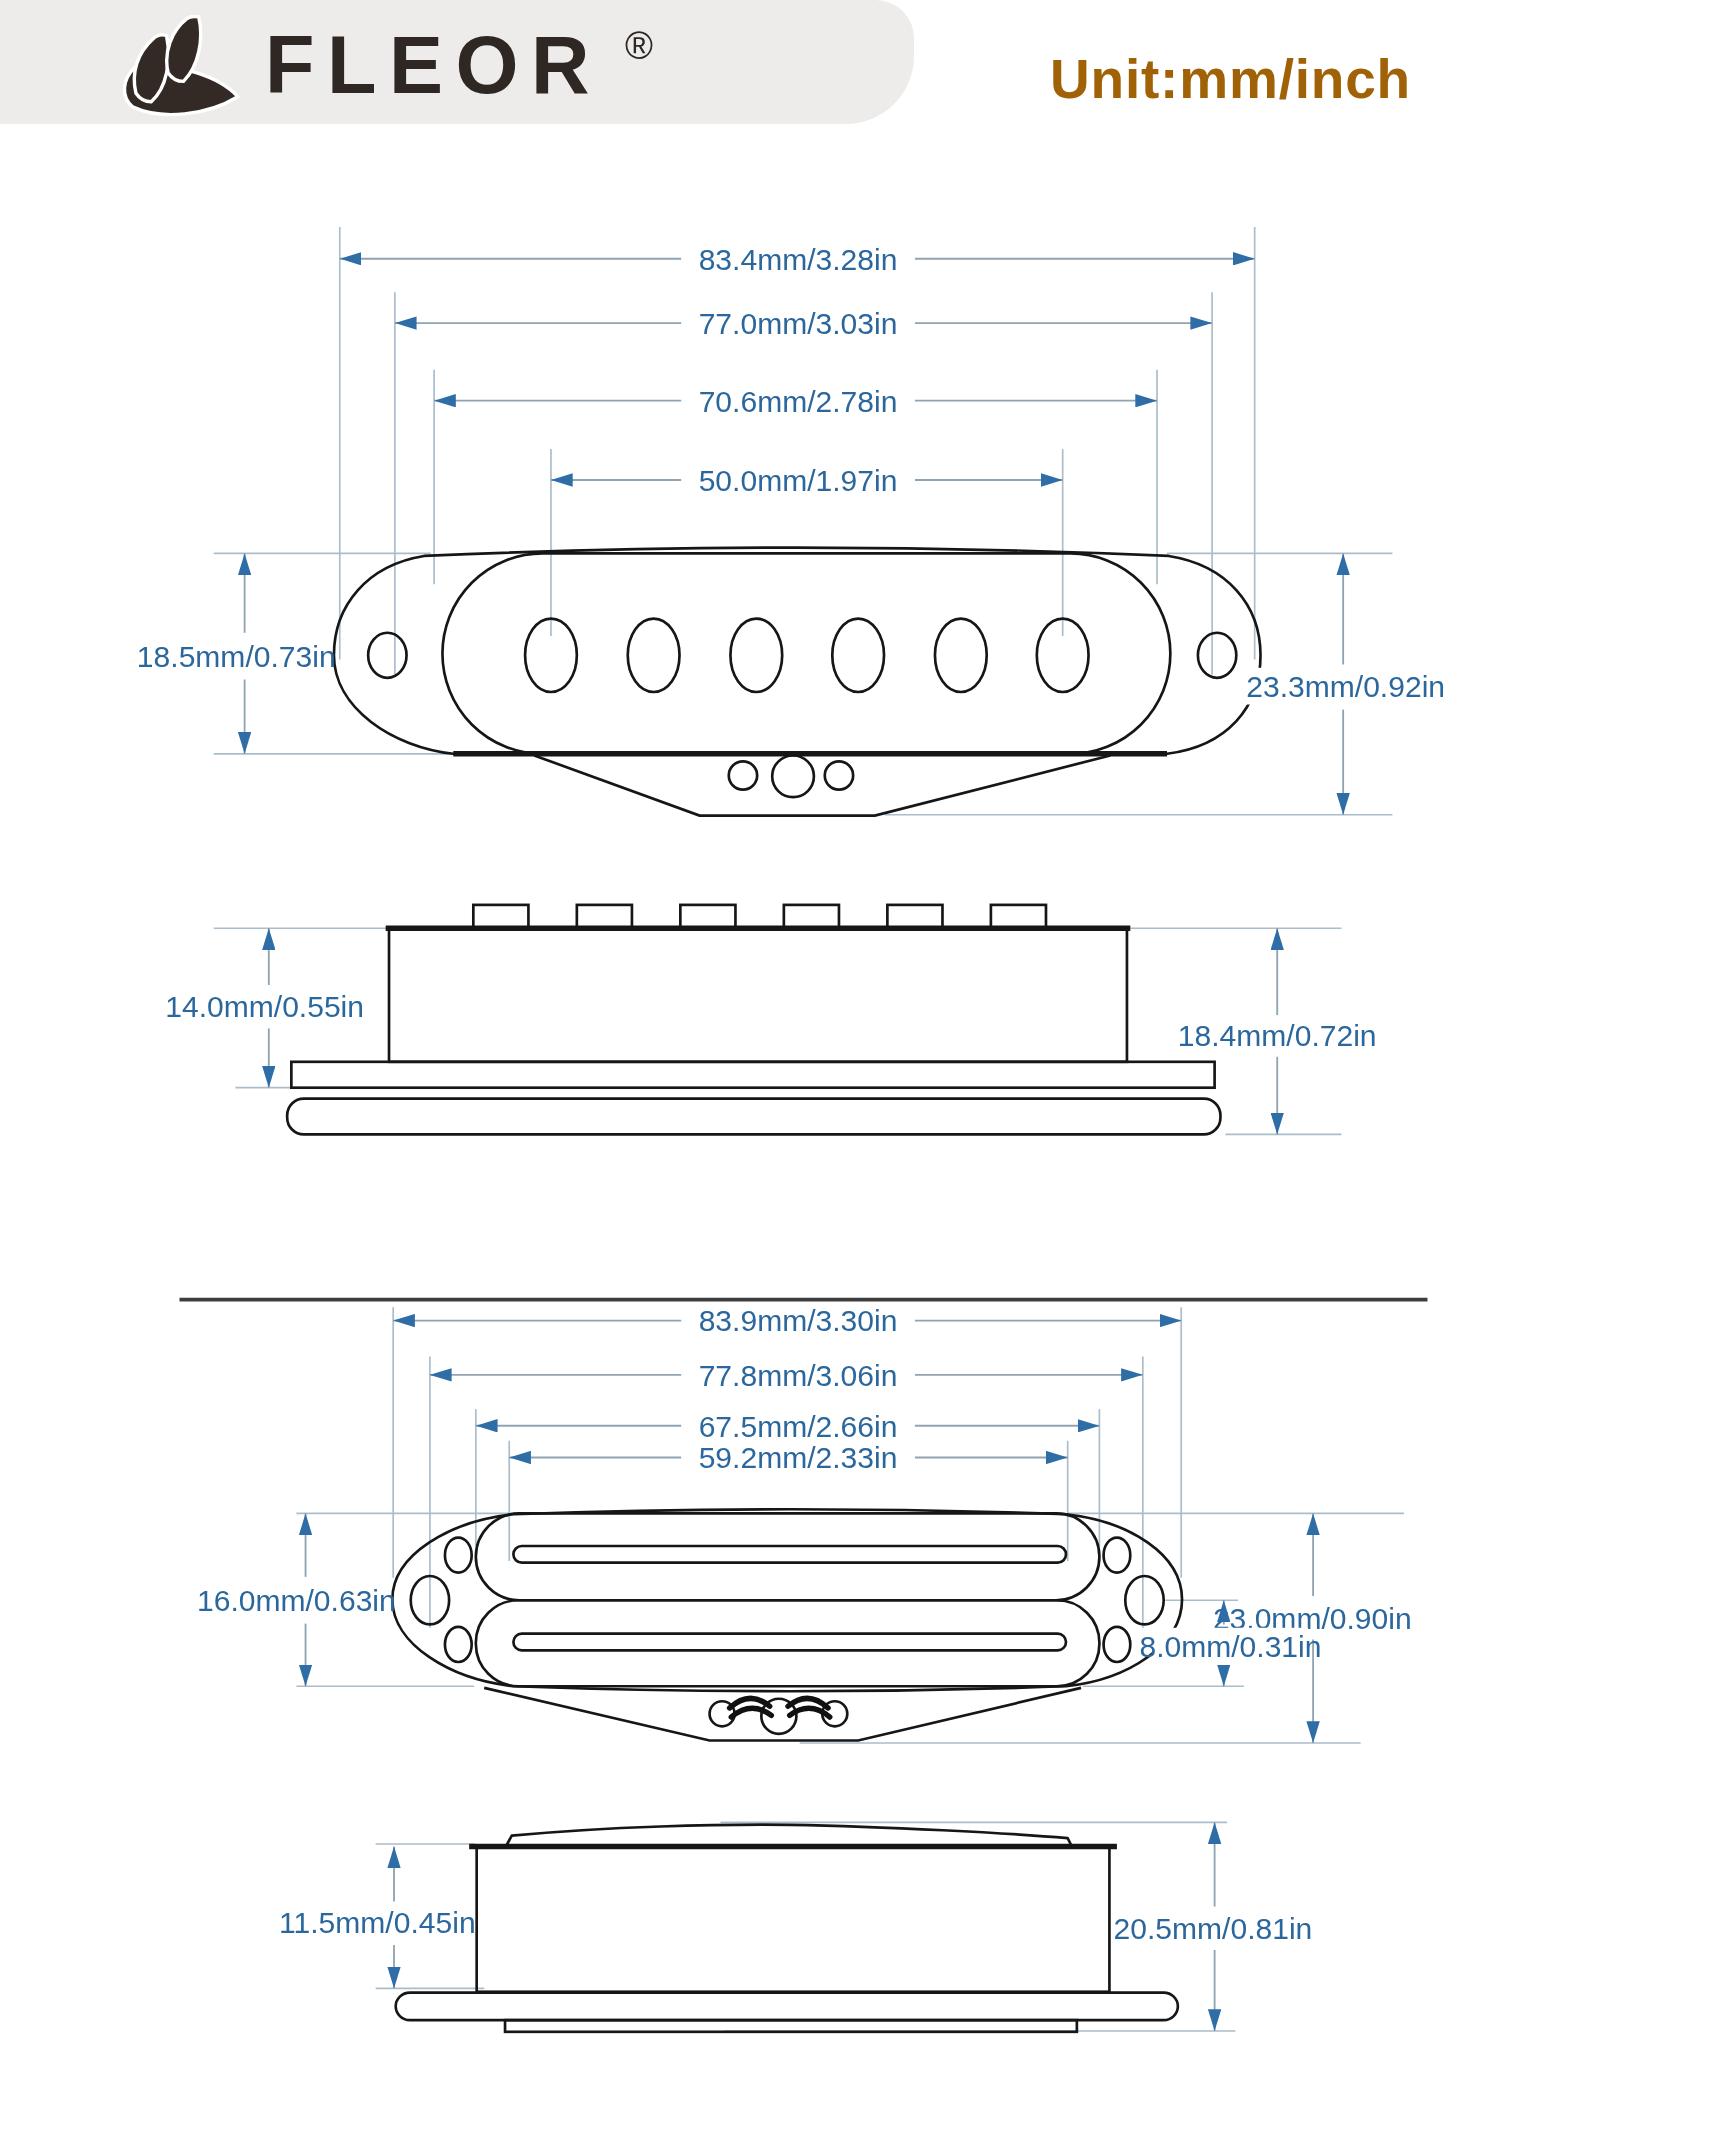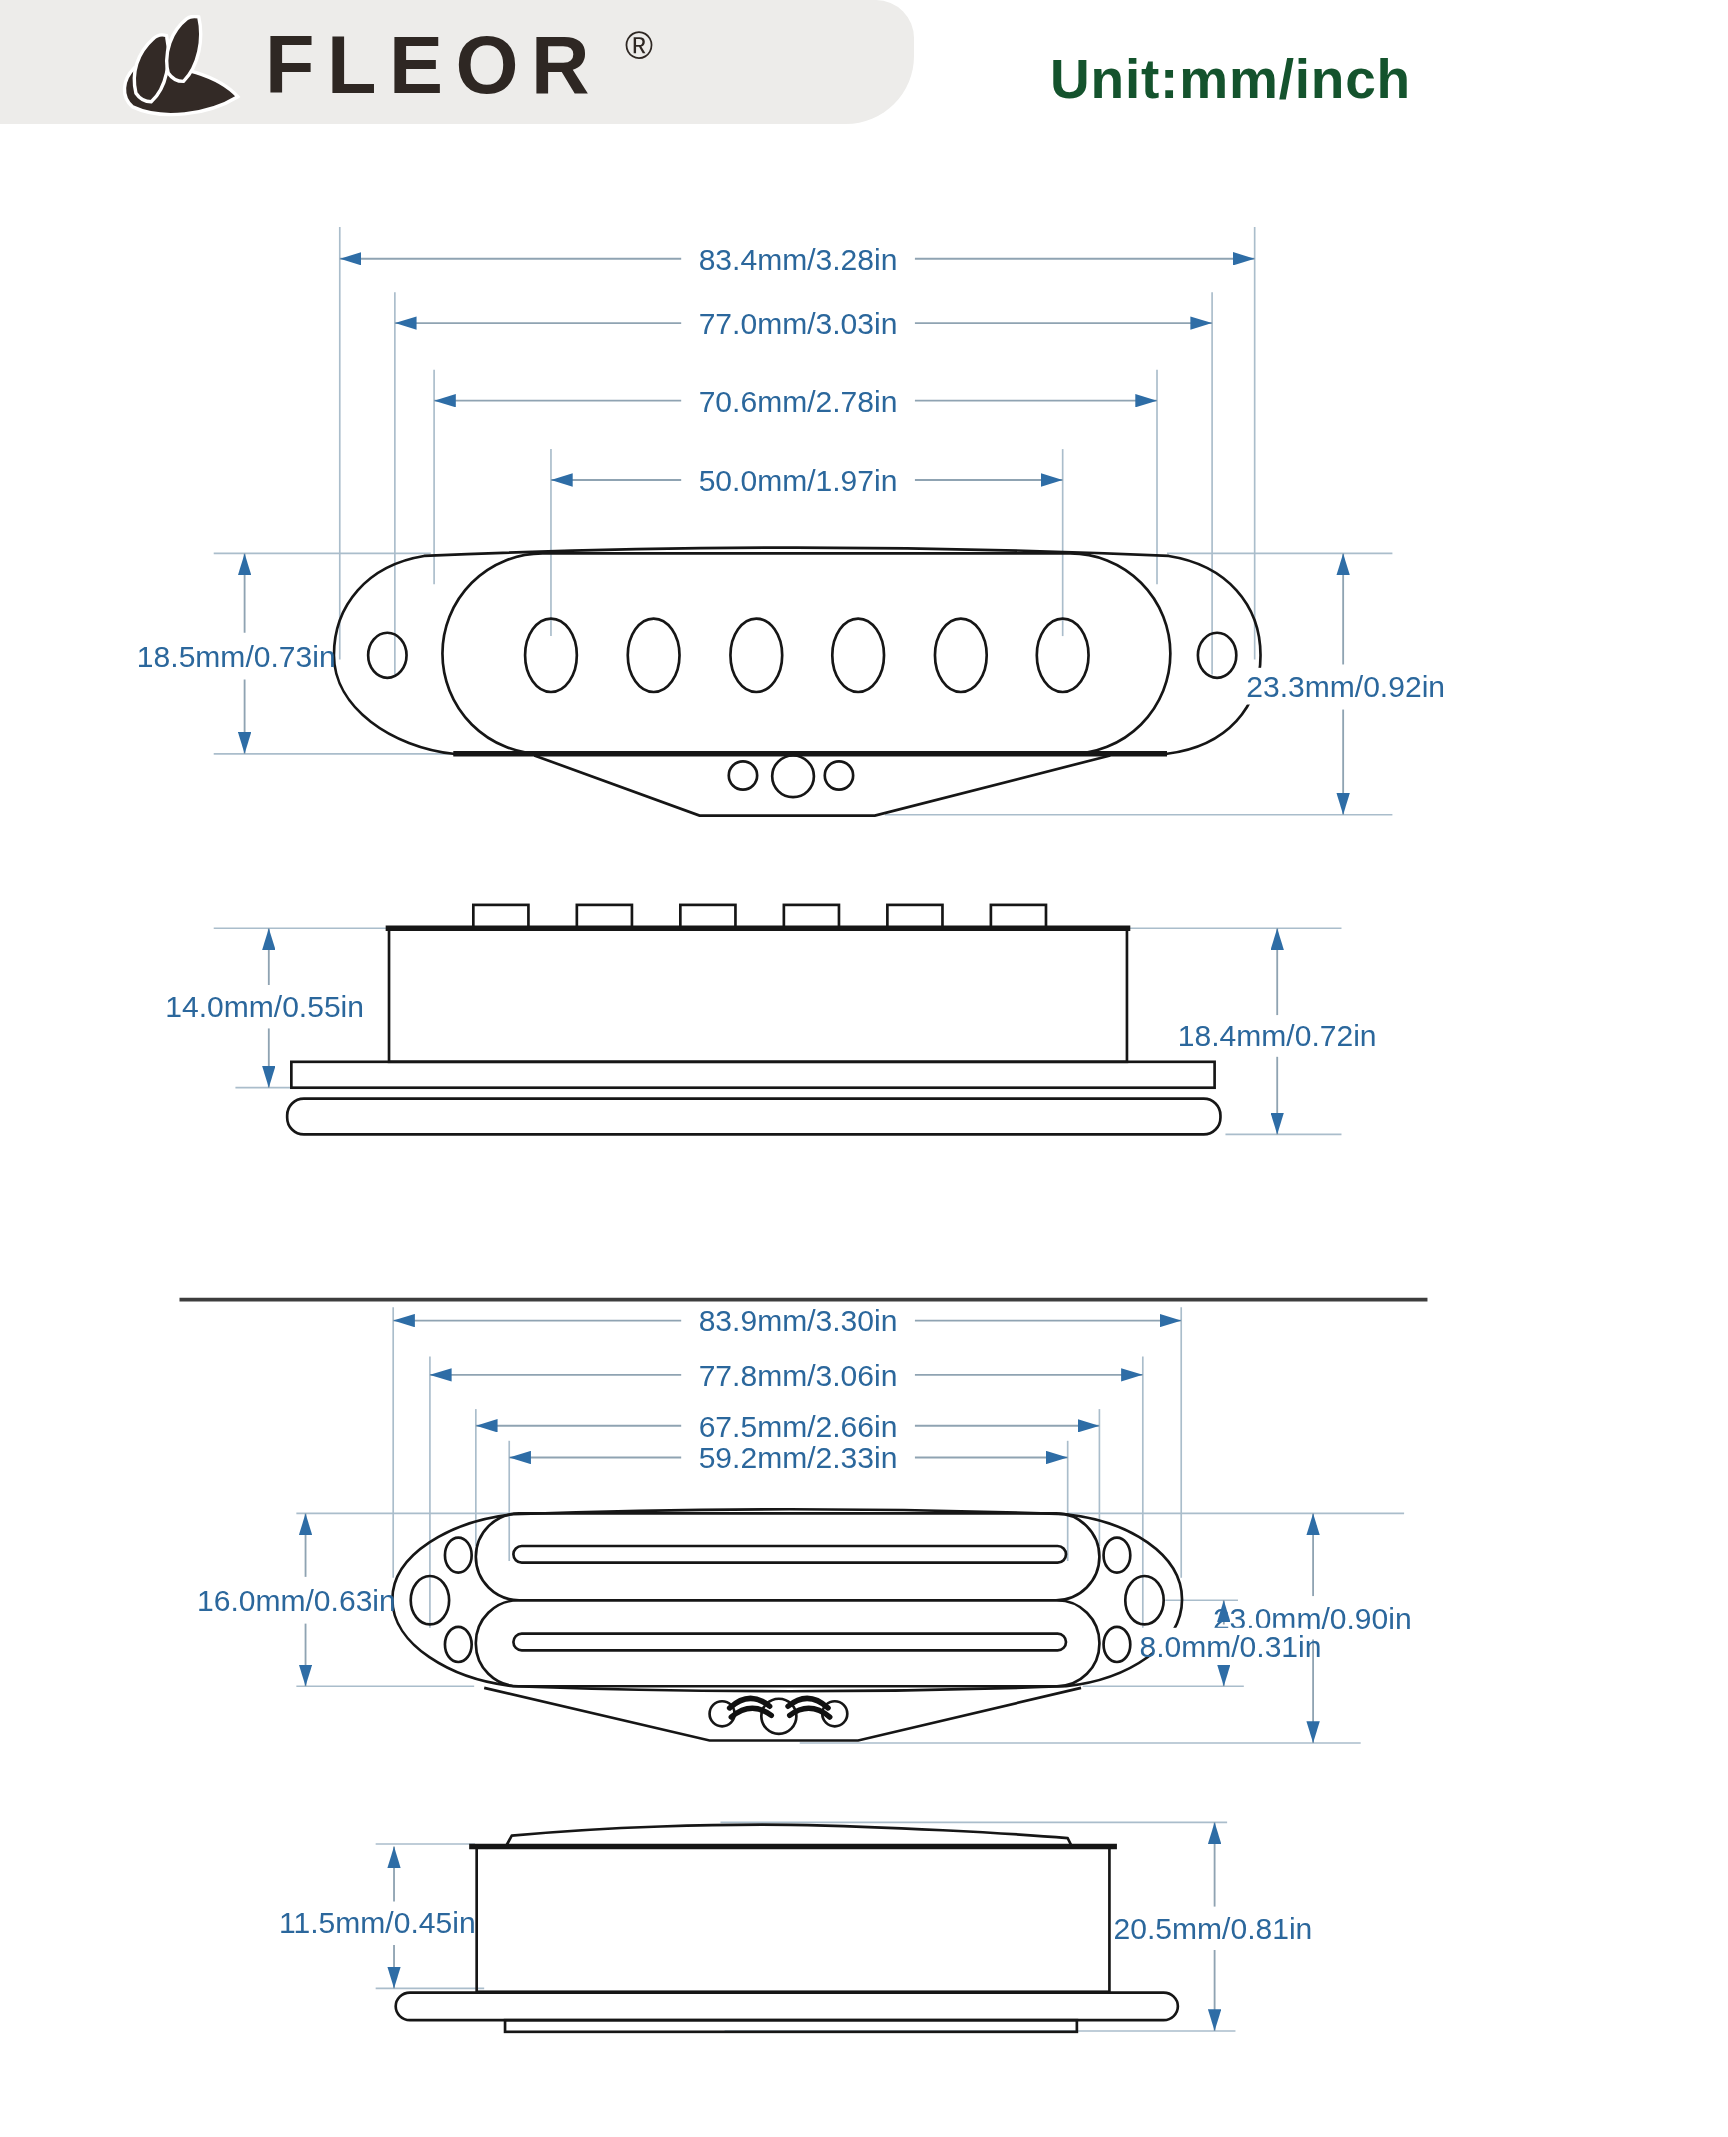--- a/index.html
+++ b/index.html
@@ -6,21 +6,21 @@
   #page{position:relative;width:1728px;height:2137px;background:#ffffff;overflow:hidden;
         font-family:"Liberation Sans", sans-serif;}
   
   #brandbox{position:absolute;left:0;top:0;width:914px;height:124px;background:#edecea;
             border-radius:0 38px 68px 0;}
   #leaf{position:absolute;left:119px;top:15px;width:140px;height:104px;}
   #brandname{position:absolute;left:265px;top:25px;font-size:81px;font-weight:700;
              letter-spacing:12.5px;color:#2e2723;line-height:1.0;}
   #regmark{position:absolute;left:625px;top:25px;font-size:38px;font-weight:400;color:#2e2723;}
   #unittitle{position:absolute;left:1050px;top:47px;font-size:55px;font-weight:700;
-             letter-spacing:0.8px;color:#14532d;}
+             letter-spacing:0.8px;color:#a16207;}
   
   #sheet{position:absolute;left:0;top:0;width:1728px;height:2137px;}
   .draw{stroke:#161616;stroke-width:3.2;fill:none;}
   .thick{stroke:#161616;stroke-width:6.5;fill:none;}
   .ext{stroke:#aabdcb;stroke-width:2;fill:none;}
   .dim{stroke:#8fa3b2;stroke-width:2.2;fill:none;}
   .mask{fill:#ffffff;stroke:none;}
   .lbl{fill:#2b679c;font-family:"Liberation Sans", sans-serif;font-size:36px;text-anchor:middle;}
   .divider{stroke:#3d3d3d;stroke-width:4.5;}
   .wire{stroke:#111111;stroke-width:6.5;fill:none;stroke-linecap:round;}

